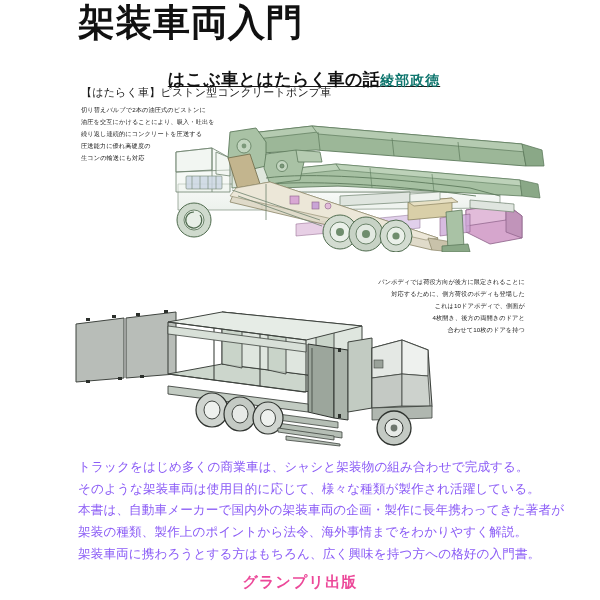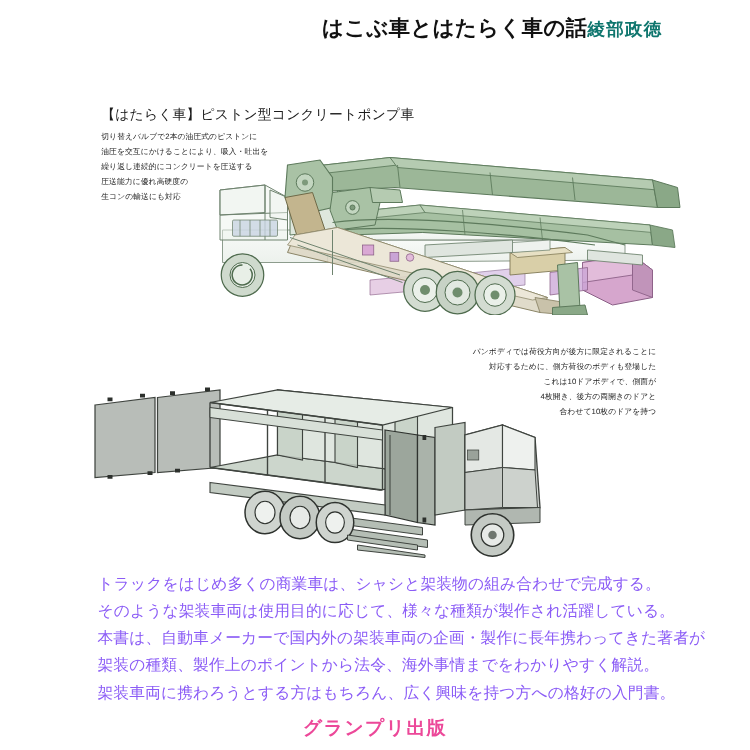--- a/index.html
+++ b/index.html
@@ -28,23 +28,24 @@
     font-size: 37px;
     font-weight: bold;
     letter-spacing: 0.5px;
     line-height: 1.05;
     margin: 0;
     color: #111111;
   }
   .subtitle-row {
     display: flex;
     align-items: baseline;
-    justify-content: flex-end;
-    margin-top: 7px;
+    justify-content: center;
+    margin-top: 25px;
     width: 452px;
+    text-decoration: underline;
   }
   .book-subtitle {
     font-size: 17px;
     font-weight: bold;
     letter-spacing: 0.4px;
     color: #111111;
   }
   .author-name {
     font-size: 14px;
     font-weight: bold;
@@ -107,20 +108,21 @@
     letter-spacing: 1.2px;
     color: #ec4899;
   }
 </style>
 </head>
 <body>
 
 <div id="cover">
 
   <div class="title-block">
+    <h1 class="book-title">架装車両入門</h1>
     <div class="subtitle-row">
       <span class="book-subtitle">はこぶ車とはたらく車の話</span>
       <span class="author-name">綾部政徳</span>
     </div>
   </div>
 
   <div class="caption" id="caption-pump">
     <span class="cap-head">【はたらく車】ピストン型コンクリートポンプ車</span>
     <span class="cap-line">切り替えバルブで2本の油圧式のピストンに</span>
     <span class="cap-line">油圧を交互にかけることにより、吸入・吐出を</span>

